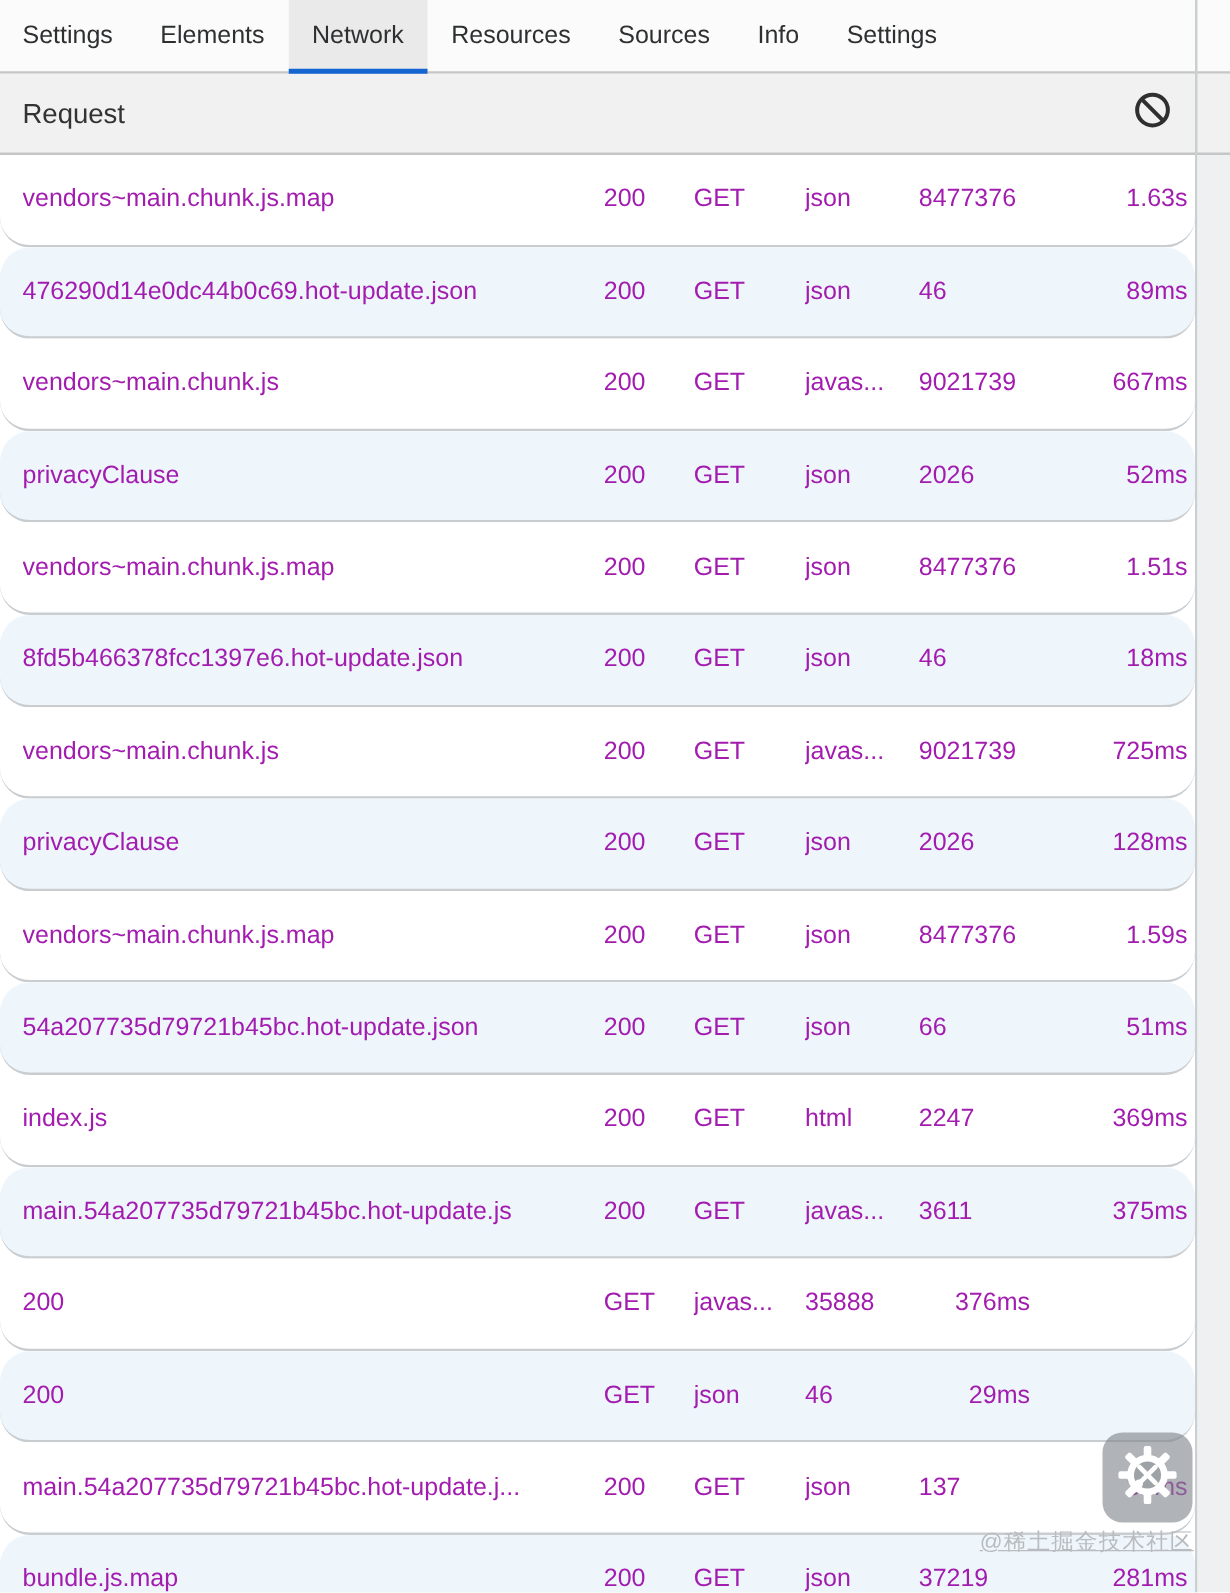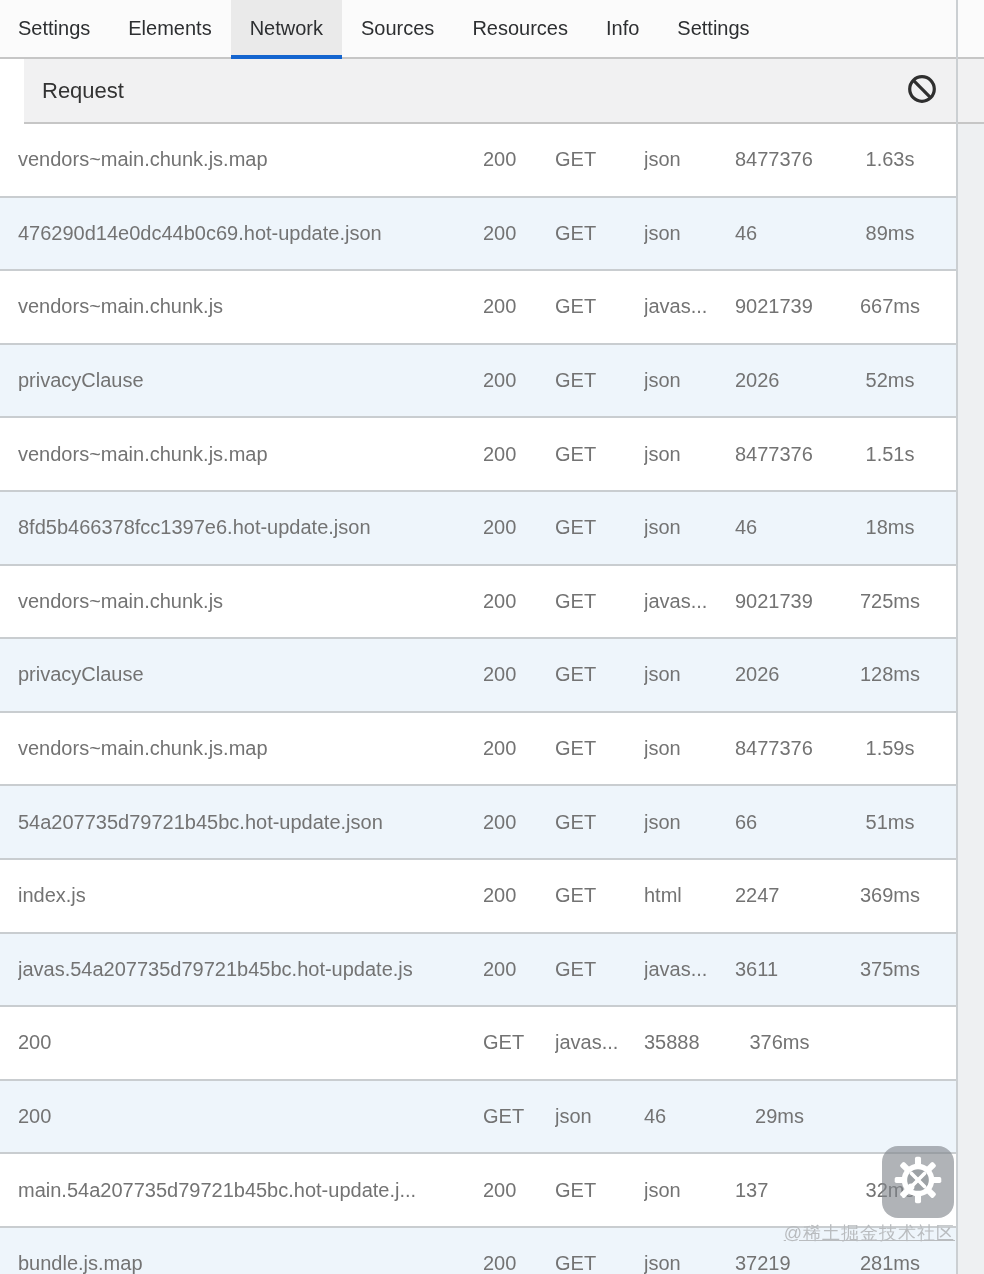--- a/index.html
+++ b/index.html
@@ -24,39 +24,39 @@
   .tab.active::after{
     content:'';position:absolute;left:0;right:0;bottom:-2px;height:4px;
     background:#1465cf;
   }
   
   .request-bar{
     height:65px;box-sizing:border-box;background:#f1f1f2;
     border-bottom:2px solid #c6c6c6;
     display:flex;align-items:center;justify-content:space-between;
     padding:0 47px 0 18px;
-    margin-left:24px;
   }
   .request-title{font-size:22px;color:#333;}
   .ban-btn{width:30px;height:30px;display:flex;align-items:center;justify-content:center;}
   
   .table{width:956px;}
   .row{
     height:73.6px;box-sizing:border-box;
     display:grid;
     grid-template-columns:1fr 72px 89px 91px 95px 126px;
     align-items:center;
     padding-left:18px;
     border-bottom:2px solid #c9cdd0;
-    font-size:20px;color:#737373;
+    font-size:20px;color:#a21caf;
     background:#ffffff;
+    border-radius:24px;
   }
   .row:nth-child(even){background:#eef5fb;}
   .cell{white-space:nowrap;overflow:hidden;}
-  .c-time{text-align:center;padding-right:6px;}
+  .c-time{text-align:right;padding-right:6px;}
   
   .vline{position:absolute;top:0;bottom:0;left:956px;width:2px;background:#cbcfd2;}
   .gutter{position:absolute;top:124px;bottom:0;left:958px;right:0;background:#eef0f2;}
   
   .float-btn{
     position:absolute;left:882px;top:1146px;width:72px;height:72px;
     border-radius:16px;background:rgba(128,133,138,0.62);
     display:flex;align-items:center;justify-content:center;
   }
   
@@ -75,25 +75,25 @@
 
   <div class="tab">
     <span class="tab-label">Elements</span>
   </div>
 
   <div class="tab active">
     <span class="tab-label">Network</span>
   </div>
 
   <div class="tab">
+    <span class="tab-label">Resources</span>
+  </div>
+
+  <div class="tab">
     <span class="tab-label">Sources</span>
-  </div>
-
-  <div class="tab">
-    <span class="tab-label">Resources</span>
   </div>
 
   <div class="tab">
     <span class="tab-label">Info</span>
   </div>
 
 
   <div class="tab">
     <span class="tab-label">Settings</span>
   </div>
@@ -205,21 +205,21 @@
   <div class="row">
     <span class="cell c-name">index.js</span>
     <span class="cell c-status">200</span>
     <span class="cell c-method">GET</span>
     <span class="cell c-type">html</span>
     <span class="cell c-size">2247</span>
     <span class="cell c-time">369ms</span>
   </div>
 
   <div class="row">
-    <span class="cell c-name">javas.54a207735d79721b45bc.hot-update.js</span>
+    <span class="cell c-name">main.54a207735d79721b45bc.hot-update.js</span>
     <span class="cell c-status">200</span>
     <span class="cell c-method">GET</span>
     <span class="cell c-type">javas...</span>
     <span class="cell c-size">3611</span>
     <span class="cell c-time">375ms</span>
   </div>
 
   <div class="row">
     <span class="cell c-status">200</span>
     <span class="cell c-method">GET</span>

